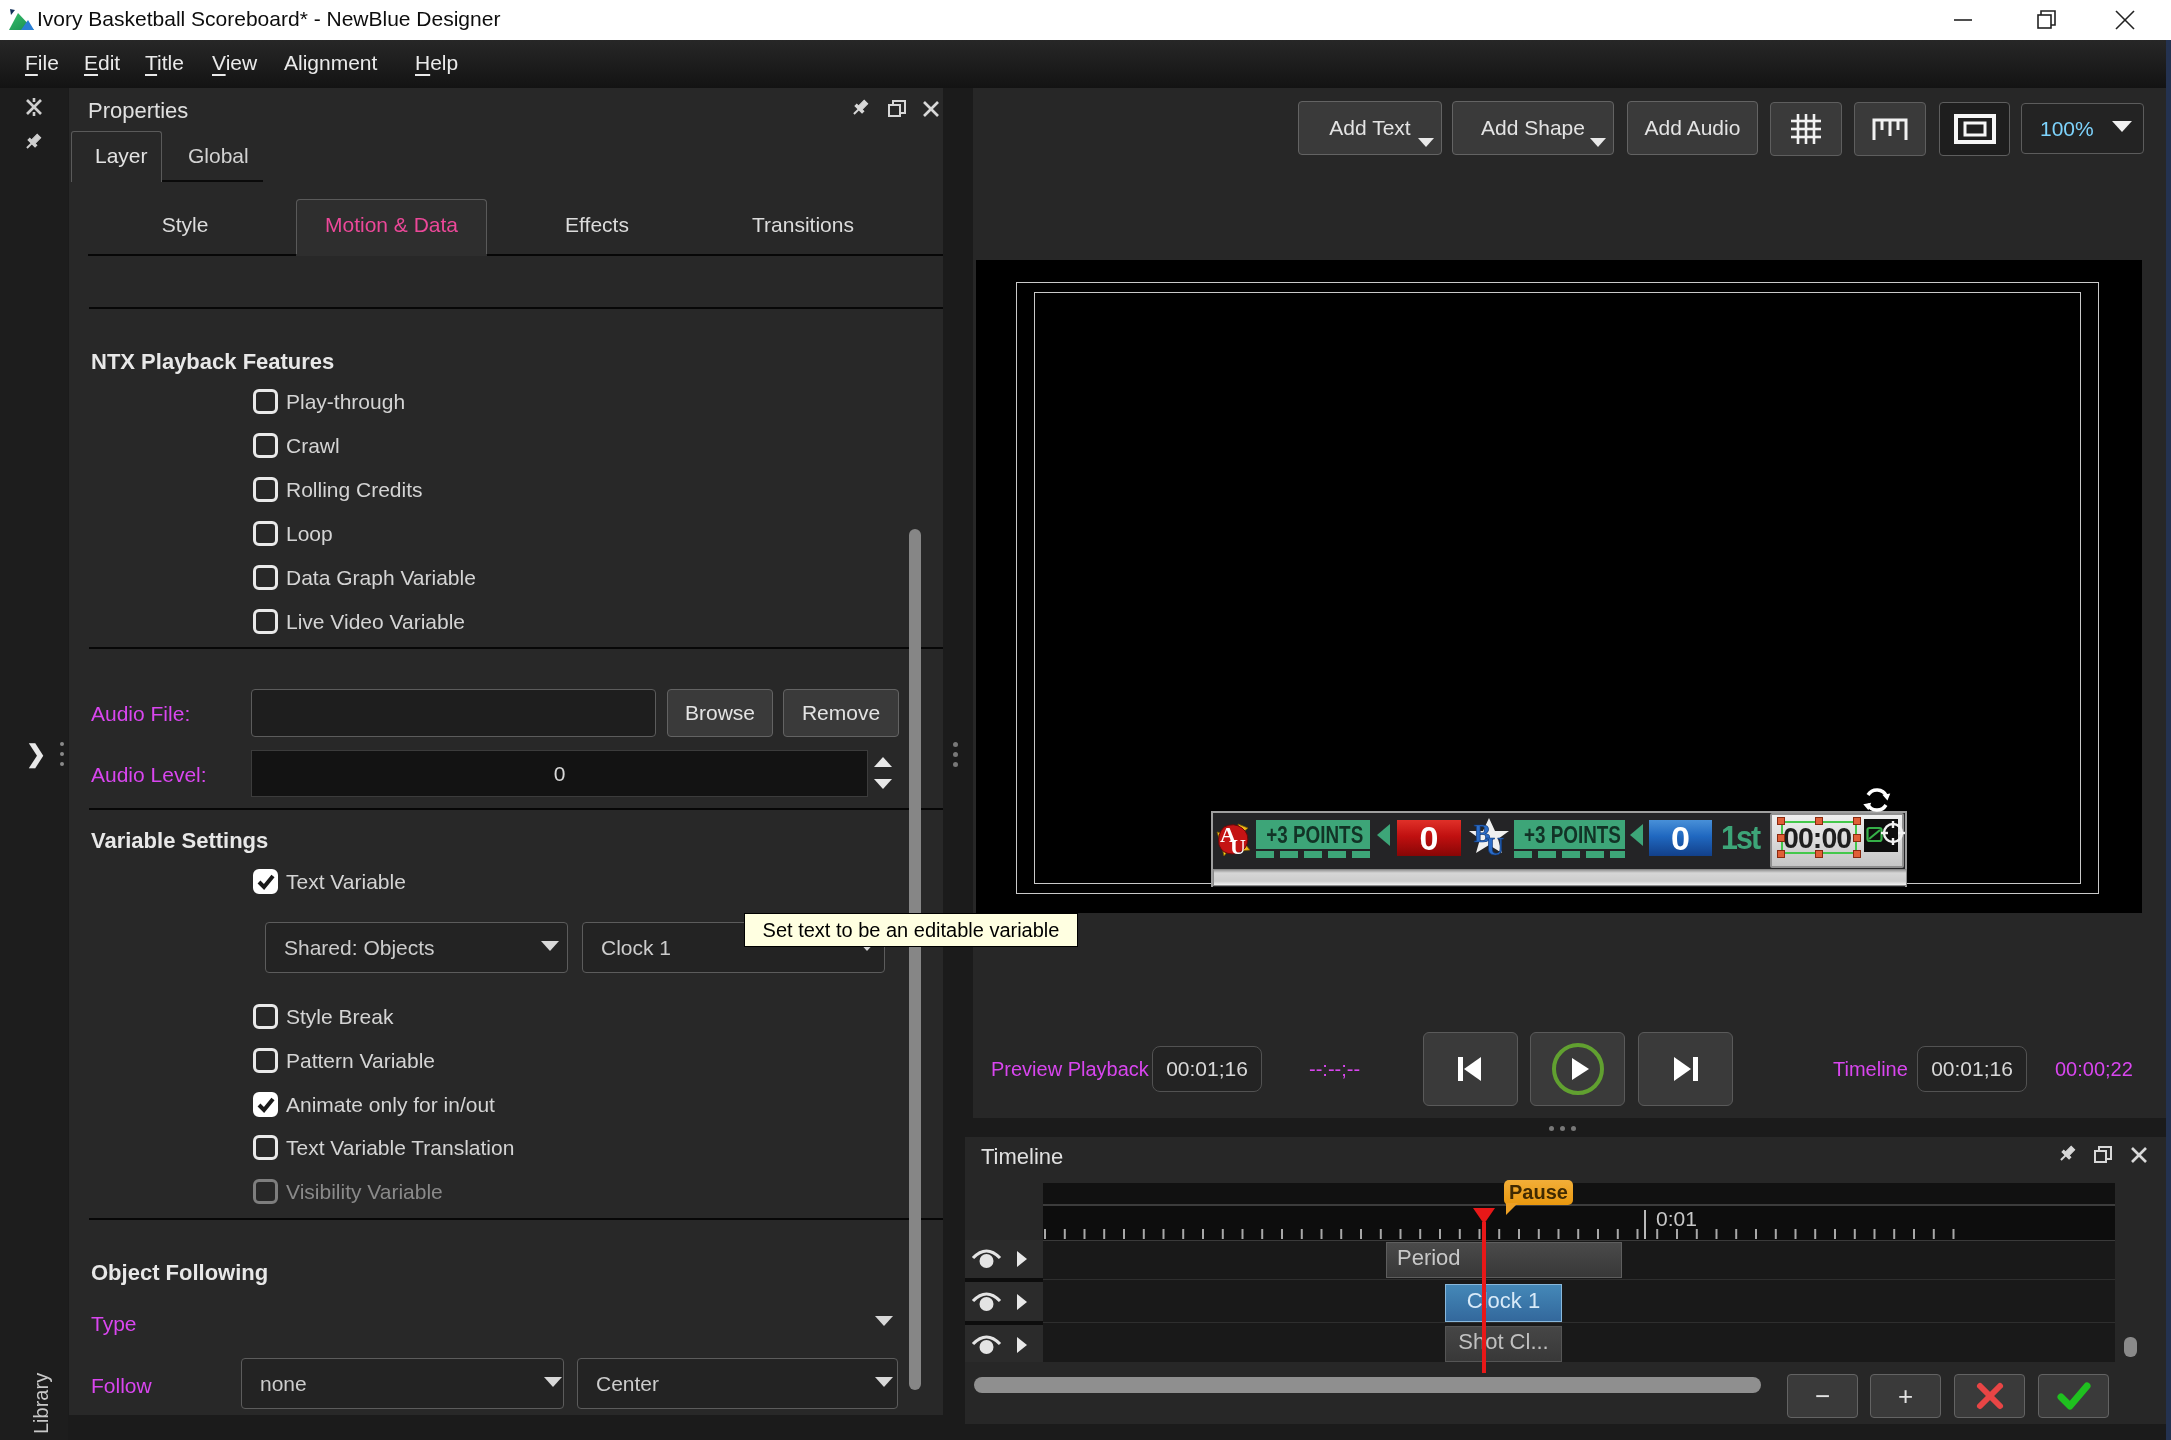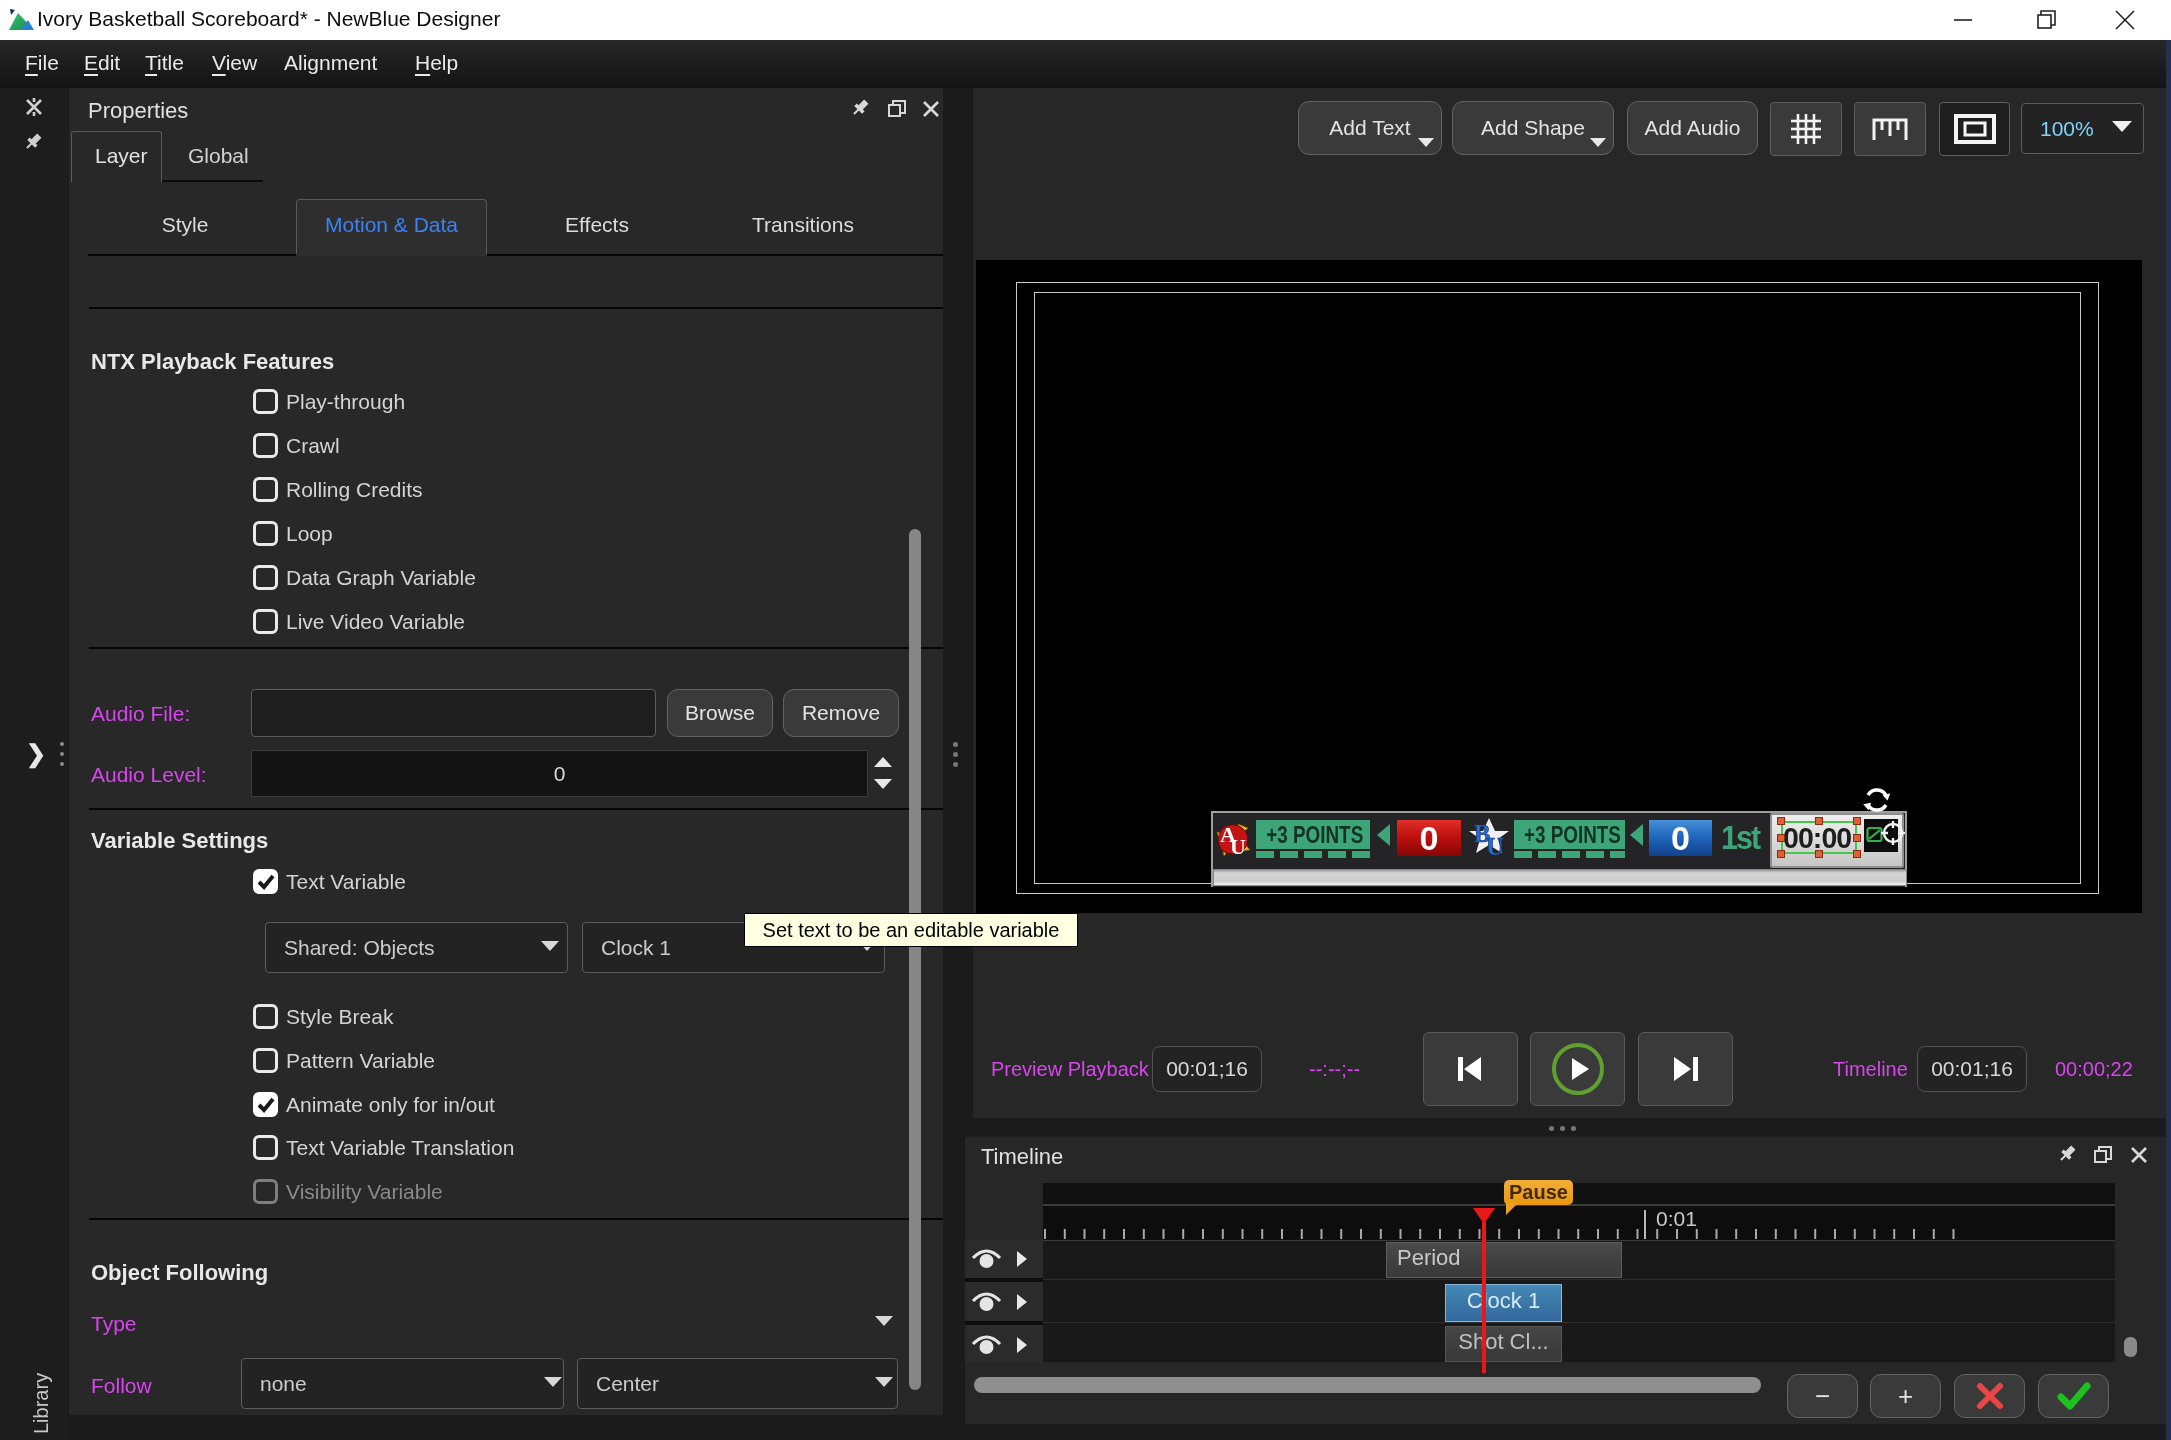--- a/index.html
+++ b/index.html
@@ -24,21 +24,21 @@
 #props { left:69px; top:88px; width:874px; height:1327px; background:#282828; }
 .phdr { font-size:22px; color:#e0e0e0; }
 .sect { font-size:22px; font-weight:bold; color:#e8e8e8; }
 .lbl { font-size:21px; color:#d946ef; }
 .hr { position:absolute; height:2px; background:#070707; }
 .chk { position:absolute; width:25px; height:25px; border:3px solid #e9e9e9; border-radius:6px; }
 .chklbl { position:absolute; font-size:21px; color:#d4d4d4; }
 .dd { position:absolute; background:#232323; border:1px solid #5c5c5c; border-radius:4px; color:#cccccc; font-size:21px; }
 .dd .tx { position:absolute; left:18px; top:50%; transform:translateY(-50%); }
 .arr { position:absolute; width:0; height:0; border-left:9px solid transparent; border-right:9px solid transparent; border-top:10px solid #d8d8d8; }
-.btn { position:absolute; background:#3a3a3a; border:1px solid #636363; border-radius:11px; color:#e3e3e3; font-size:21px; display:flex; align-items:center; justify-content:center; }
+.btn { position:absolute; background:#3a3a3a; border:1px solid #636363; border-radius:4px; color:#e3e3e3; font-size:21px; display:flex; align-items:center; justify-content:center; }
 
 
 #prevpanel { left:973px; top:88px; width:1193px; height:1030px; background:#272727; }
 #canvas { left:976px; top:260px; width:1166px; height:653px; background:#000; }
 .guide { position:absolute; border:1px solid #c9c9c9; }
 
 
 #tlpanel { left:965px; top:1137px; width:1201px; height:287px; background:#272727; }
 
 .icobtn { position:absolute; background:#3a3a3a; border:1px solid #5e5e5e; border-radius:4px; }
@@ -119,21 +119,21 @@
       <line x1="16" y1="2" x2="2" y2="16"></line>
   </svg>
 
   <div class="abs" style="left:71px;top:131px;width:91px;height:51px;border:1px solid #5a5a5a;border-bottom:none;border-radius:3px 3px 0 0;background:#282828"></div>
   <div class="abs lbl" style="left:95px;top:144px;color:#e2e2e2">Layer</div>
   <div class="abs lbl" style="left:188px;top:144px;color:#d2d2d2">Global</div>
   <div class="abs" style="left:162px;top:180px;width:101px;height:2px;background:#0a0a0a"></div>
 
   <div class="abs" style="left:296px;top:199px;width:191px;height:57px;border:1px solid #5a5a5a;border-bottom:none;border-radius:4px 4px 0 0;background:#2e2e2e"></div>
   <div class="abs lbl" style="left:88px;top:213px;width:194px;text-align:center;color:#dcdcdc">Style</div>
-  <div class="abs lbl" style="left:296px;top:213px;width:191px;text-align:center;color:#3b82f6">Motion &amp; Data</div>
+  <div class="abs lbl" style="left:296px;top:213px;width:191px;text-align:center;color:#ec4899">Motion &amp; Data</div>
   <div class="abs lbl" style="left:487px;top:213px;width:220px;text-align:center;color:#dcdcdc">Effects</div>
   <div class="abs lbl" style="left:693px;top:213px;width:220px;text-align:center;color:#dcdcdc">Transitions</div>
   <div class="hr" style="left:88px;top:254px;width:855px"></div>
   <div class="abs" style="left:296px;top:254px;width:191px;height:2px;background:#2e2e2e"></div>
 
   <div class="hr" style="left:89px;top:307px;width:854px"></div>
 
   <div class="abs sect" style="left:91px;top:349px">NTX Playback Features</div>
 
   <div class="chk" style="left:253px;top:389px"></div>

